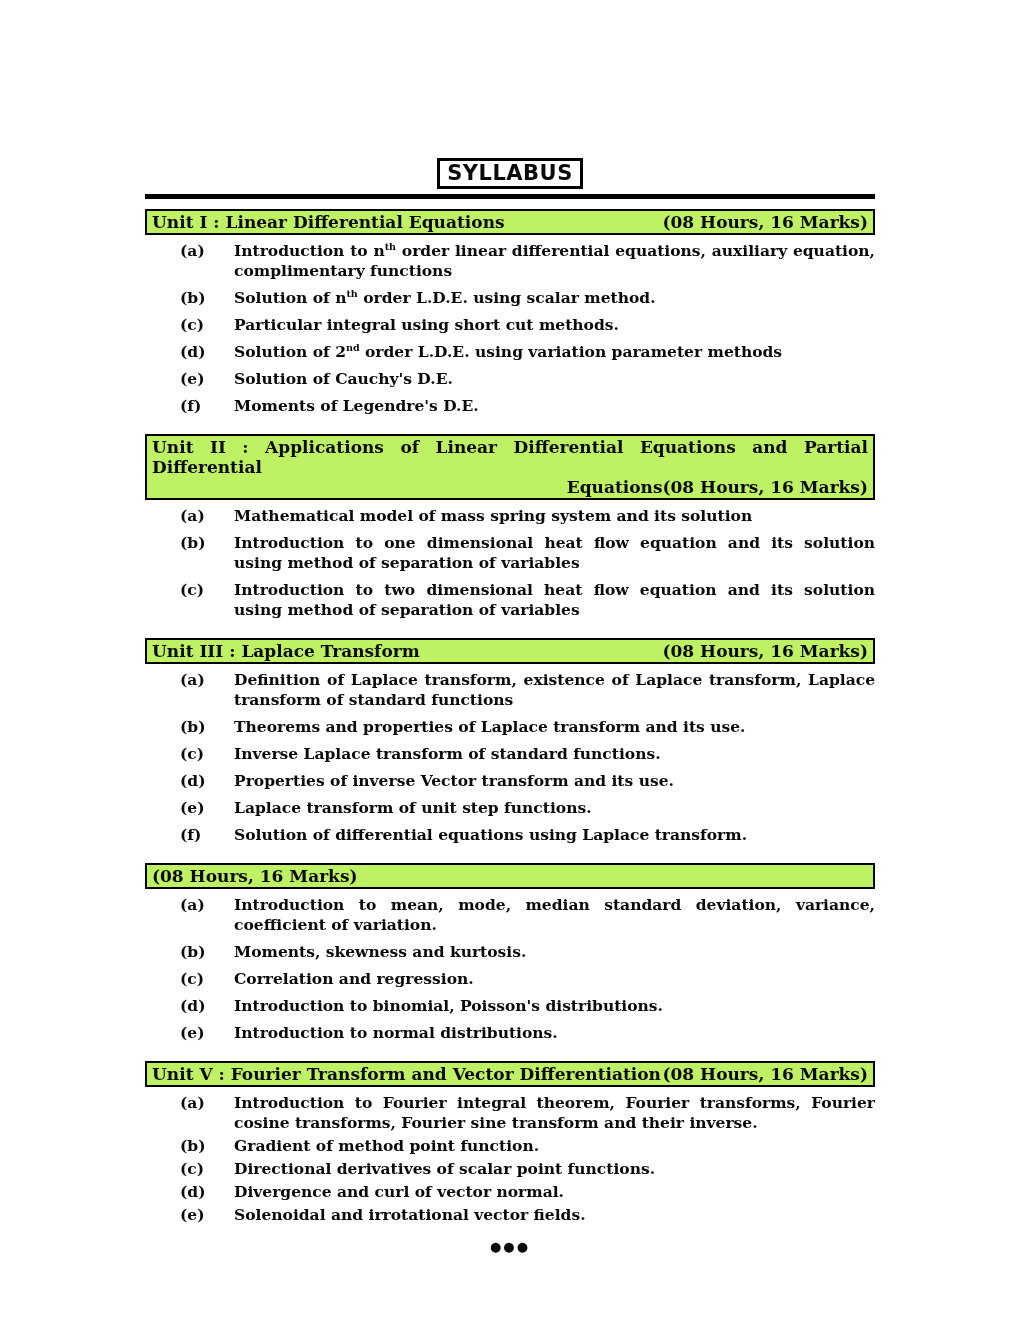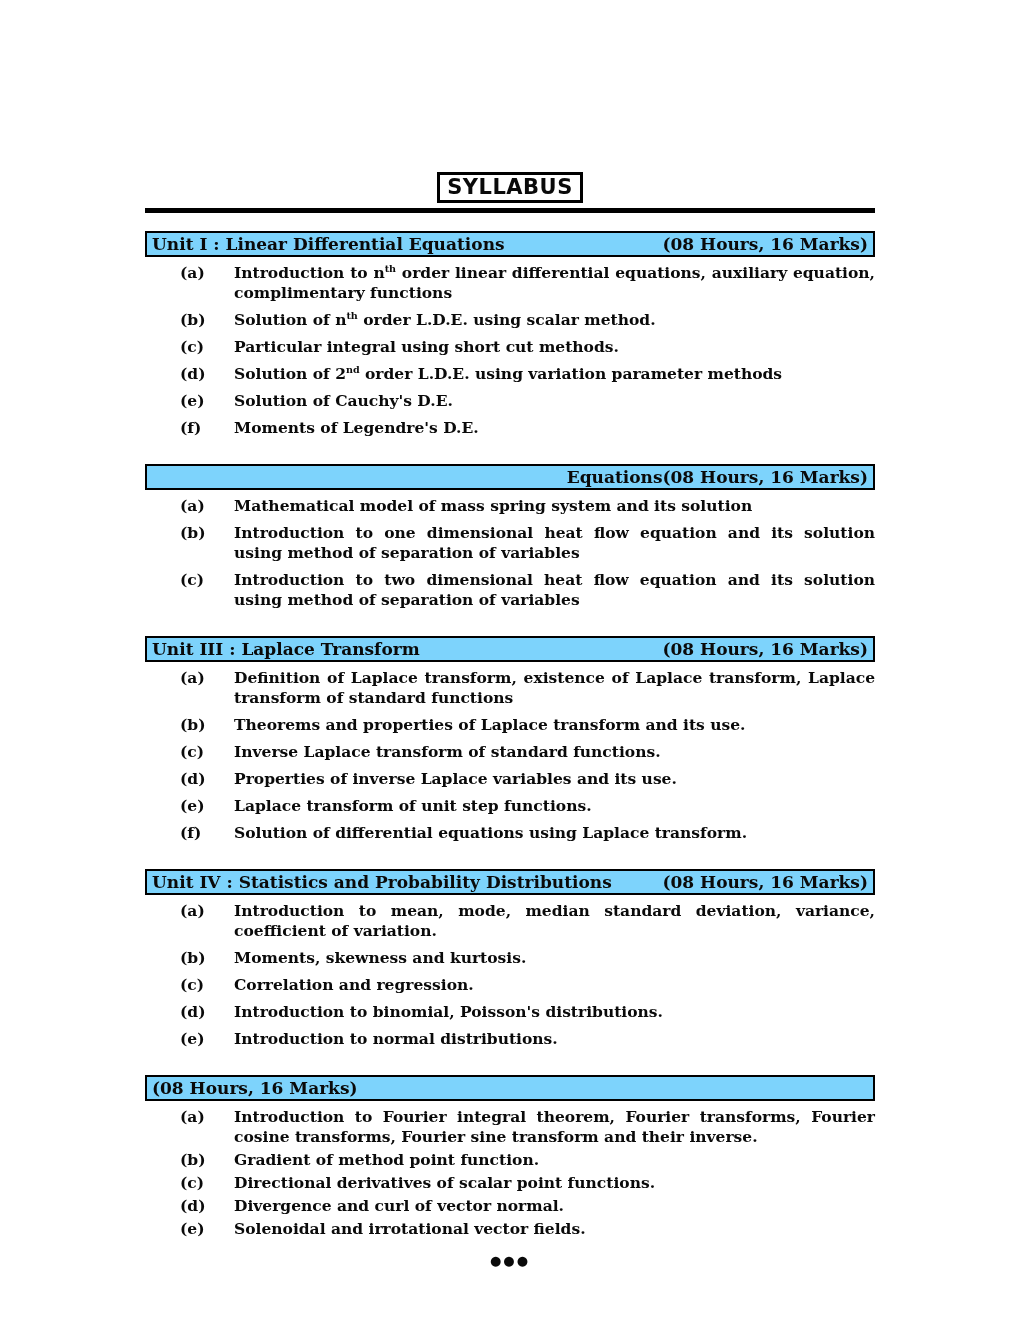--- a/index.html
+++ b/index.html
@@ -7,41 +7,41 @@
   body {
     width: 1020px; height: 1320px;
     font-family: "DejaVu Serif", "Liberation Serif", serif;
     font-weight: 700;
     color: #0a0a0a;
     position: relative;
     overflow: hidden;
   }
   .content {
     position: absolute;
-    left: 145px; top: 14px;
+    left: 145px; top: 0;
     width: 730px;
   }
   .title-box {
     margin: 158px auto 0 auto;
     width: max-content;
     border: 3px solid #000;
     padding: 0px 7px 1px 7px;
     font-family: "DejaVu Sans", "Liberation Sans", sans-serif;
     font-weight: 800;
     font-size: 21px;
     letter-spacing: 0.5px;
   }
   .thick-rule {
     margin-top: 5px;
     height: 5px;
     background: #000;
   }
   .unit-bar {
-    margin-top: 18px;
-    background: #7dd3fc;
+    margin-top: 10px;
+    background: #bef264;
     border: 2px solid #000;
     padding: 1px 5px;
     font-size: 17px;
     line-height: 20px;
   }
   .unit-bar.single {
     display: flex;
     justify-content: space-between;
     align-items: baseline;
   }
@@ -121,20 +121,21 @@
       </div>
       <div class="item">
         <span class="ltr">(f)</span>
         <div class="txt">Moments of Legendre's D.E.</div>
       </div>
     </div>
   </section>
 
   <section>
     <div class="unit-bar">
+      <div class="ub-line1">Unit II : Applications of Linear Differential Equations and Partial Differential</div>
       <div class="ub-line2">
         <span>Equations</span>
         <span class="ub-hours">(08 Hours, 16 Marks)</span>
       </div>
     </div>
     <div class="items">
       <div class="item">
         <span class="ltr">(a)</span>
         <div class="txt">Mathematical model of mass spring system and its solution</div>
       </div>
@@ -162,36 +163,35 @@
       <div class="item">
         <span class="ltr">(b)</span>
         <div class="txt">Theorems and properties of Laplace transform and its use.</div>
       </div>
       <div class="item">
         <span class="ltr">(c)</span>
         <div class="txt">Inverse Laplace transform of standard functions.</div>
       </div>
       <div class="item">
         <span class="ltr">(d)</span>
-        <div class="txt">Properties of inverse Laplace variables and its use.</div>
+        <div class="txt">Properties of inverse Vector transform and its use.</div>
       </div>
       <div class="item">
         <span class="ltr">(e)</span>
         <div class="txt">Laplace transform of unit step functions.</div>
       </div>
       <div class="item">
         <span class="ltr">(f)</span>
         <div class="txt">Solution of differential equations using Laplace transform.</div>
       </div>
     </div>
   </section>
 
   <section>
     <div class="unit-bar single">
-      <span class="ub-title">Unit IV : Statistics and Probability Distributions</span>
       <span class="ub-hours">(08 Hours, 16 Marks)</span>
     </div>
     <div class="items">
       <div class="item">
         <span class="ltr">(a)</span>
         <div class="txt">Introduction to mean, mode, median standard deviation, variance, coefficient of variation.</div>
       </div>
       <div class="item">
         <span class="ltr">(b)</span>
         <div class="txt">Moments, skewness and kurtosis.</div>
@@ -206,20 +206,21 @@
       </div>
       <div class="item">
         <span class="ltr">(e)</span>
         <div class="txt">Introduction to normal distributions.</div>
       </div>
     </div>
   </section>
 
   <section>
     <div class="unit-bar single">
+      <span class="ub-title">Unit V : Fourier Transform and Vector Differentiation</span>
       <span class="ub-hours">(08 Hours, 16 Marks)</span>
     </div>
     <div class="items tight">
       <div class="item">
         <span class="ltr">(a)</span>
         <div class="txt">Introduction to Fourier integral theorem, Fourier transforms, Fourier cosine transforms, Fourier sine transform and their inverse.</div>
       </div>
       <div class="item">
         <span class="ltr">(b)</span>
         <div class="txt">Gradient of method point function.</div>

